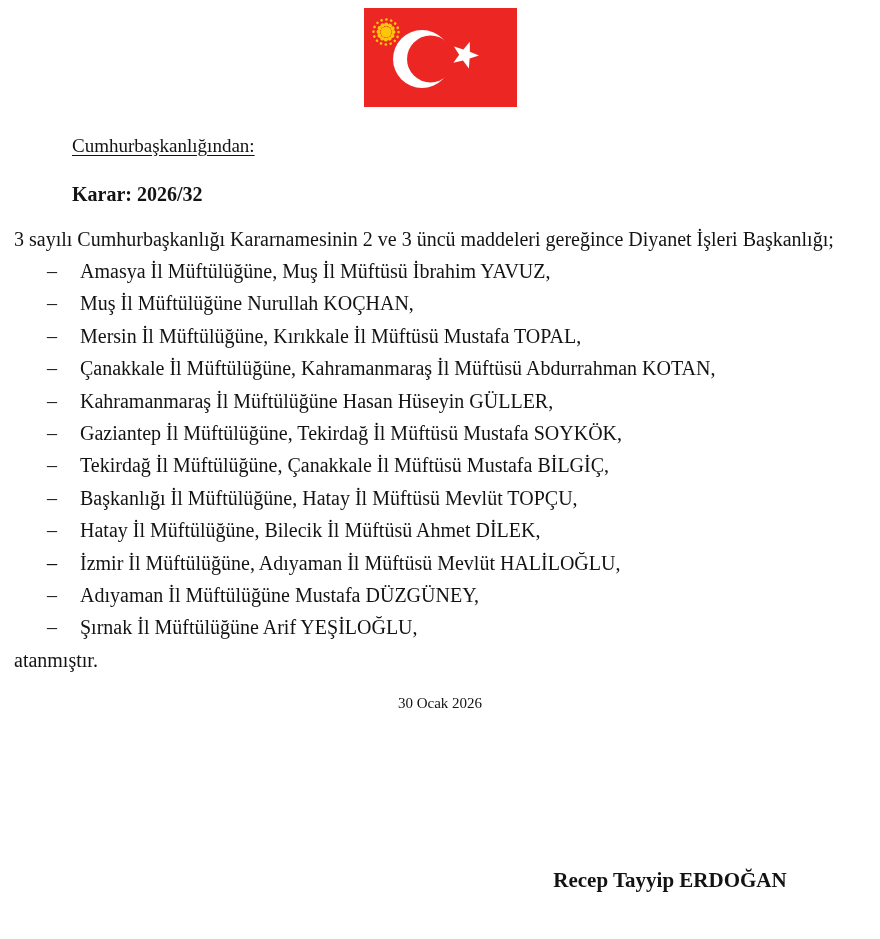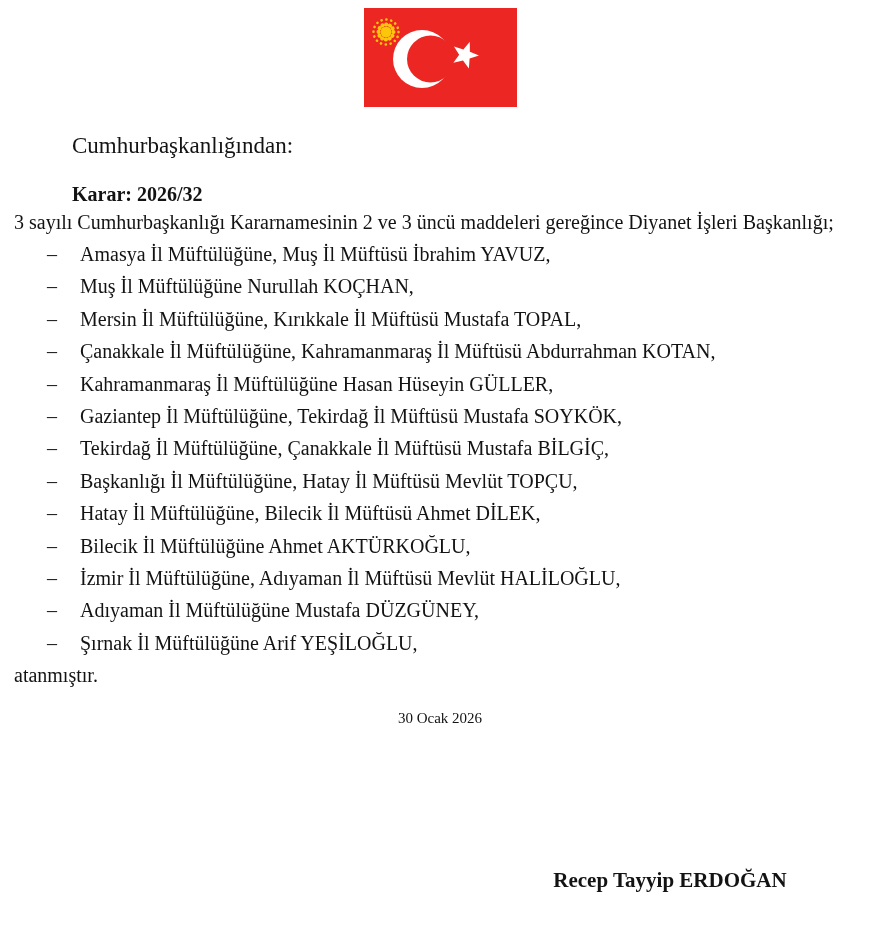--- a/index.html
+++ b/index.html
@@ -10,32 +10,34 @@
     color: #131313;
     overflow: hidden;
   }
   .page { width: 880px; height: 939px; padding: 0 14px; position: relative; }
 
   .flag-wrap { display: flex; justify-content: center; padding-top: 8px; }
   .flag-wrap svg { display: block; }
 
   .header-block { margin: 26px 0 0 58px; }
   .doc-header {
-    font-size: 23px;
+    font-size: 19px;
+    text-decoration: underline;
     text-underline-offset: 3px;
     line-height: 26px;
   }
   .doc-decision {
     font-size: 20px;
     font-weight: bold;
     margin-top: 23px;
     line-height: 24px;
   }
 
   .intro {
+    margin-top: 17px;
     font-size: 20px;
     line-height: 32px;
     text-align: justify;
   }
 
   .appt-list { list-style: none; }
   .appt {
     position: relative;
     padding-left: 66px;
     font-size: 20px;
@@ -92,21 +94,21 @@
   <ul class="appt-list">
     <li class="appt"><span class="dash">–</span><span>Amasya İl Müftülüğüne, Muş İl Müftüsü İbrahim YAVUZ,</span></li>
     <li class="appt"><span class="dash">–</span><span>Muş İl Müftülüğüne Nurullah KOÇHAN,</span></li>
     <li class="appt"><span class="dash">–</span><span>Mersin İl Müftülüğüne, Kırıkkale İl Müftüsü Mustafa TOPAL,</span></li>
     <li class="appt"><span class="dash">–</span><span>Çanakkale İl Müftülüğüne, Kahramanmaraş İl Müftüsü Abdurrahman KOTAN,</span></li>
     <li class="appt"><span class="dash">–</span><span>Kahramanmaraş İl Müftülüğüne Hasan Hüseyin GÜLLER,</span></li>
     <li class="appt"><span class="dash">–</span><span>Gaziantep İl Müftülüğüne, Tekirdağ İl Müftüsü Mustafa SOYKÖK,</span></li>
     <li class="appt"><span class="dash">–</span><span>Tekirdağ İl Müftülüğüne, Çanakkale İl Müftüsü Mustafa BİLGİÇ,</span></li>
     <li class="appt"><span class="dash">–</span><span>Başkanlığı İl Müftülüğüne, Hatay İl Müftüsü Mevlüt TOPÇU,</span></li>
     <li class="appt"><span class="dash">–</span><span>Hatay İl Müftülüğüne, Bilecik İl Müftüsü Ahmet DİLEK,</span></li>
-    <li class="appt"><span class="dash">–</span><span>Bilecik İl Müftülüğüne Ahmet AKTÜRKOĞLU,</span></li>
+    <li class="appt"><span class="dash">–</span></li>
     <li class="appt"><span class="dash">–</span><span>İzmir İl Müftülüğüne, Adıyaman İl Müftüsü Mevlüt HALİLOĞLU,</span></li>
     <li class="appt"><span class="dash">–</span><span>Adıyaman İl Müftülüğüne Mustafa DÜZGÜNEY,</span></li>
     <li class="appt"><span class="dash">–</span><span>Şırnak İl Müftülüğüne Arif YEŞİLOĞLU,</span></li>
   </ul>
 
   <div class="closing">atanmıştır.</div>
 
   <div class="date-line">30 Ocak 2026</div>
 
   <div class="signature-block">

